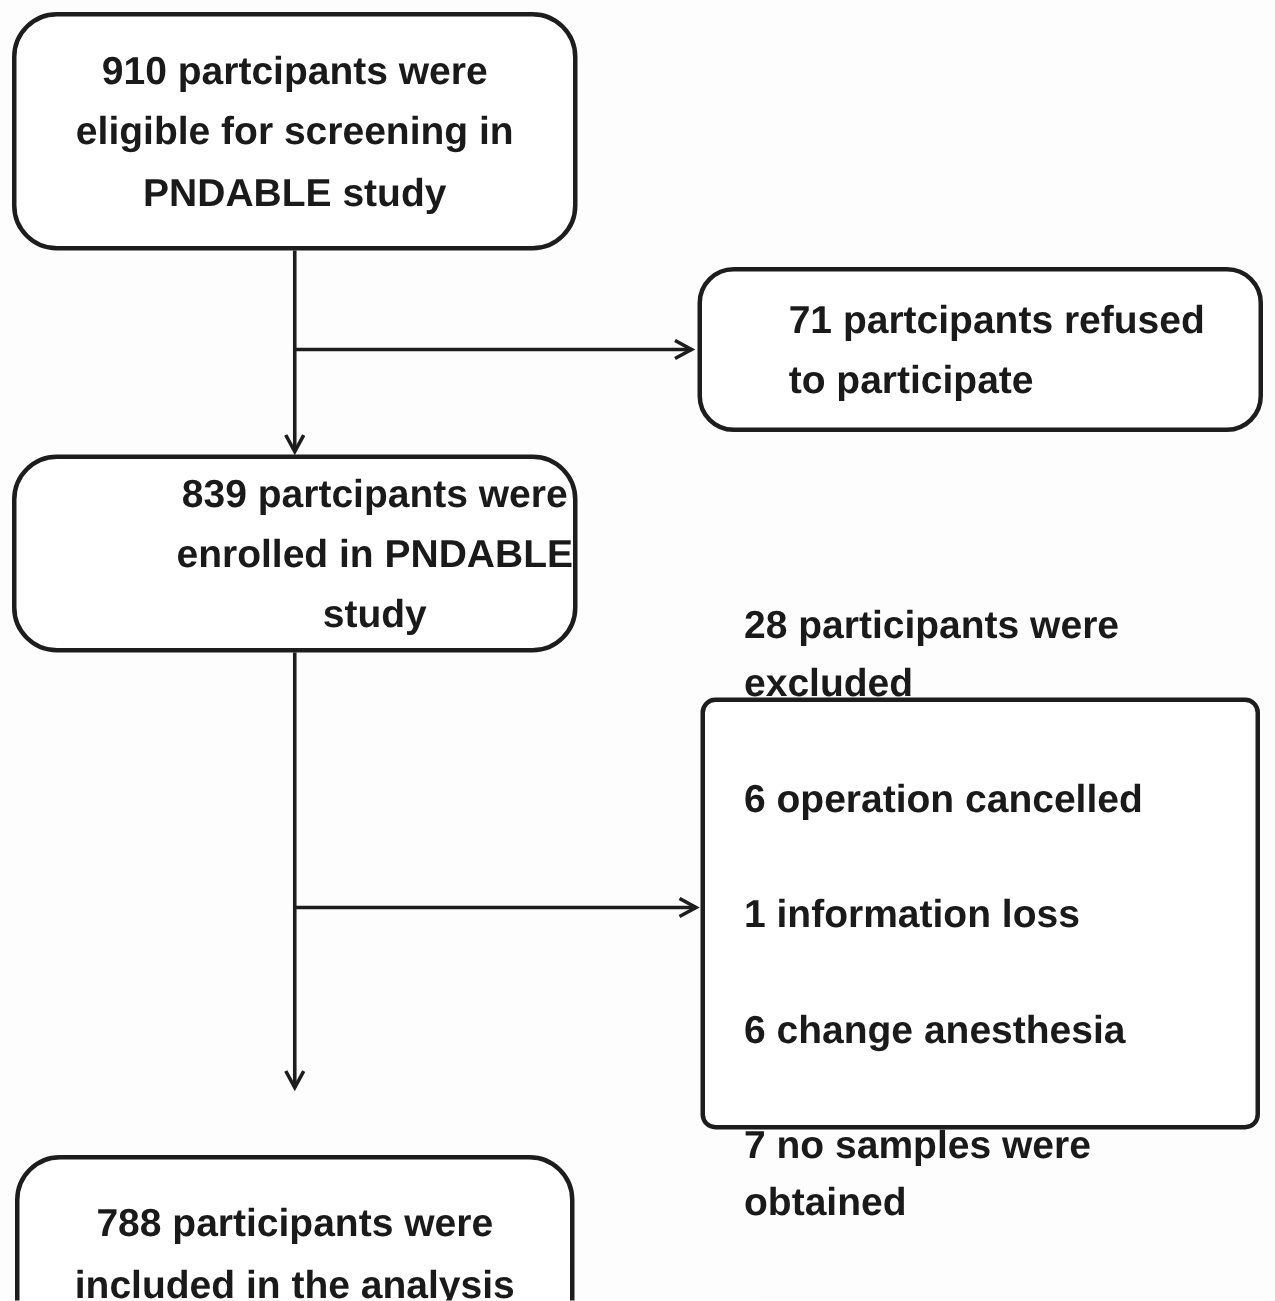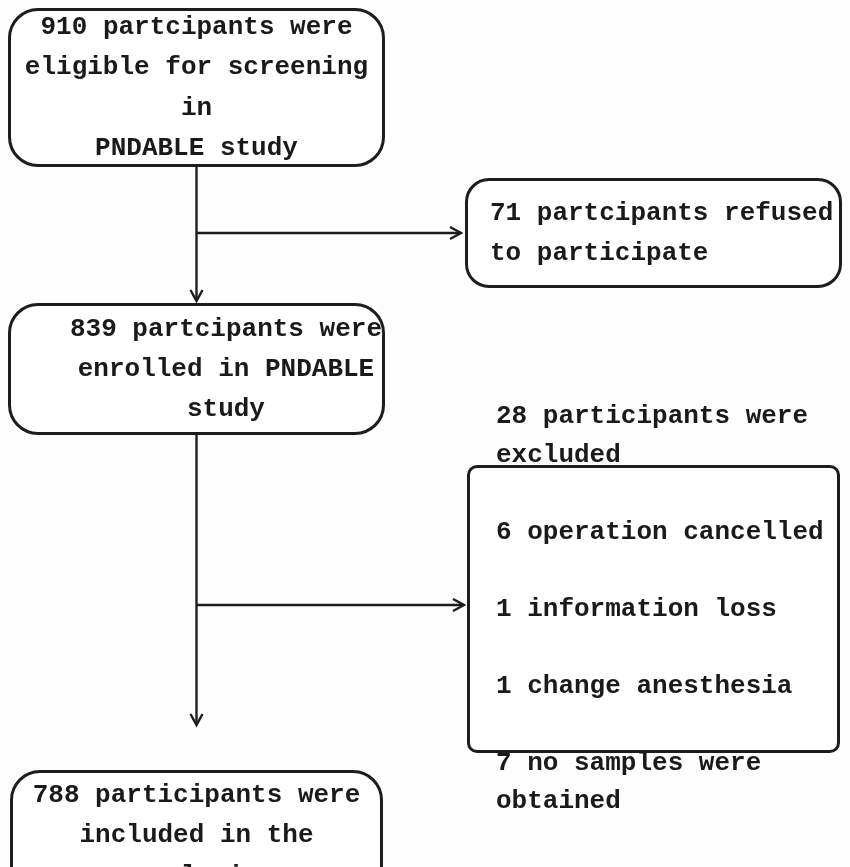--- a/index.html
+++ b/index.html
@@ -15,21 +15,20 @@
     background: #ffffff;
     font-family: "Liberation Sans", sans-serif;
   }
   .canvas {
     position: relative;
     width: 850px;
     height: 867px;
     background: var(--bg);
     color: var(--text);
     overflow: hidden;
-    font-family: Liberation Mono, monospace;
   }
   .connectors {
     position: absolute;
     left: 0; top: 0;
     width: 850px; height: 867px;
   }
   .connectors line {
     stroke: var(--border);
     stroke-width: 2.4;
   }
@@ -45,21 +44,21 @@
   .box-text {
     white-space: pre-line;
     font-size: 26px;
     line-height: 1.55;
   }
   .center-text { text-align: center; }
   .left-text { text-align: left; }
 
   .box-eligible { left: 8px;   top: 8px;   width: 377px; height: 159px; border-radius: 30px; }
   .box-refused  { left: 465px; top: 178px; width: 377px; height: 110px; border-radius: 24px;
-                  justify-content: flex-start; padding-left: 22px; }
+                  justify-content: center; padding-left: 22px; }
   .box-enrolled { left: 8px;   top: 303px; width: 377px; height: 132px; border-radius: 30px; justify-content: flex-end; }
   .box-excluded { left: 467px; top: 465px; width: 373px; height: 288px; border-radius: 10px;
                   justify-content: flex-start; padding-left: 26px; }
   .box-excluded .box-text { line-height: 1.48; }
   .box-analyzed { left: 10px;  top: 727px; width: 373px; height: 131px; border-radius: 30px; margin-top: 43px; }
 </style>
 </head>
 <body>
 
 <div class="canvas">
@@ -92,21 +91,21 @@
 enrolled in PNDABLE
 study</div>
   </div>
 
   <div class="box box-excluded">
     <div class="box-text left-text">
       <div>28 participants were
 excluded</div>
       <div>6 operation cancelled</div>
       <div>1 information loss</div>
-      <div>1 change anesthesia</div>
+      <div>6 change anesthesia</div>
       <div>7 no samples were
 obtained</div>
     </div>
   </div>
 
   <div class="box box-analyzed">
     <div class="box-text center-text">788 participants were
 included in the analysis</div>
   </div>
 

